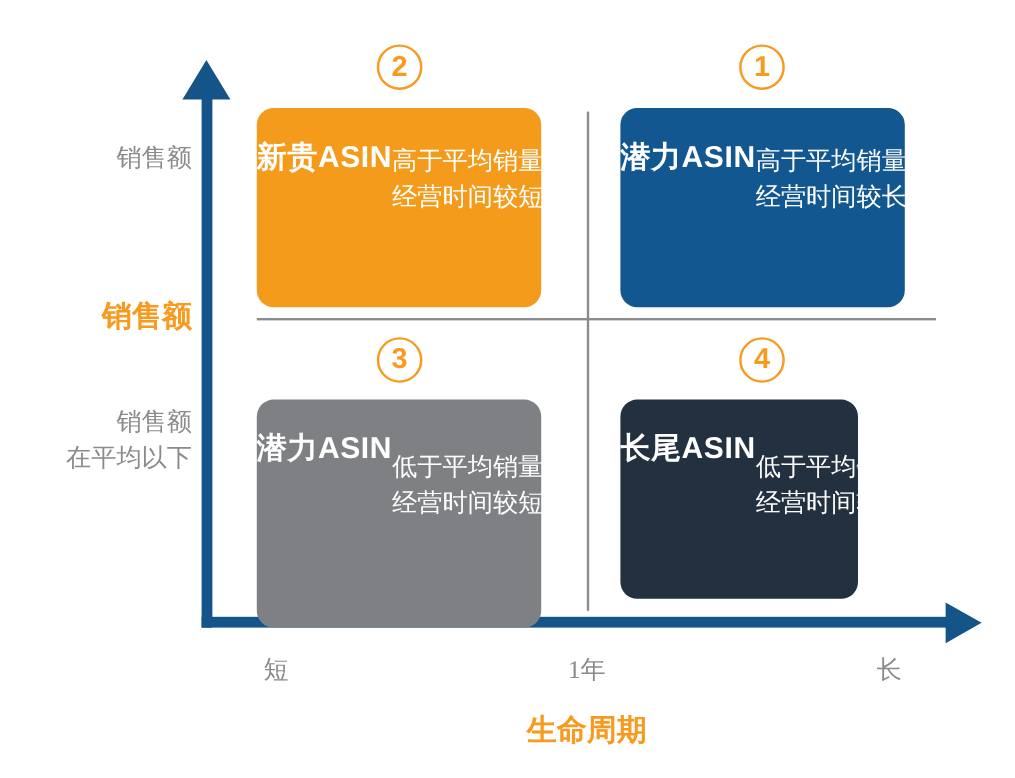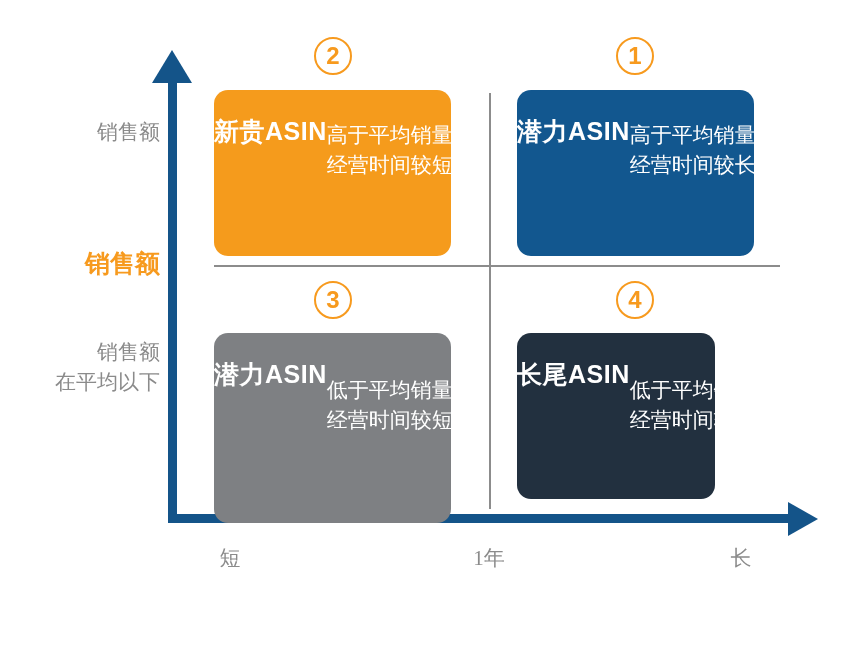--- a/index.html
+++ b/index.html
@@ -193,20 +193,21 @@
   </div>
   <div class="y-label-group" id="y-label-low">
     <div>销售额</div>
     <div>在平均以下</div>
   </div>
   <div id="y-axis-title">销售额</div>
 
   <div class="x-tick" id="x-tick-short">短</div>
   <div class="x-tick" id="x-tick-year">1年</div>
   <div class="x-tick" id="x-tick-long">长</div>
+  <div id="x-axis-title">生命周期</div>
 
   <div class="badge" id="badge-q2">2</div>
   <div class="card" id="card-q2">
     <div class="card-title">新贵ASIN</div>
     <div class="card-body">
       <div class="card-line">高于平均销量</div>
       <div class="card-line">经营时间较短</div>
     </div>
   </div>
 

